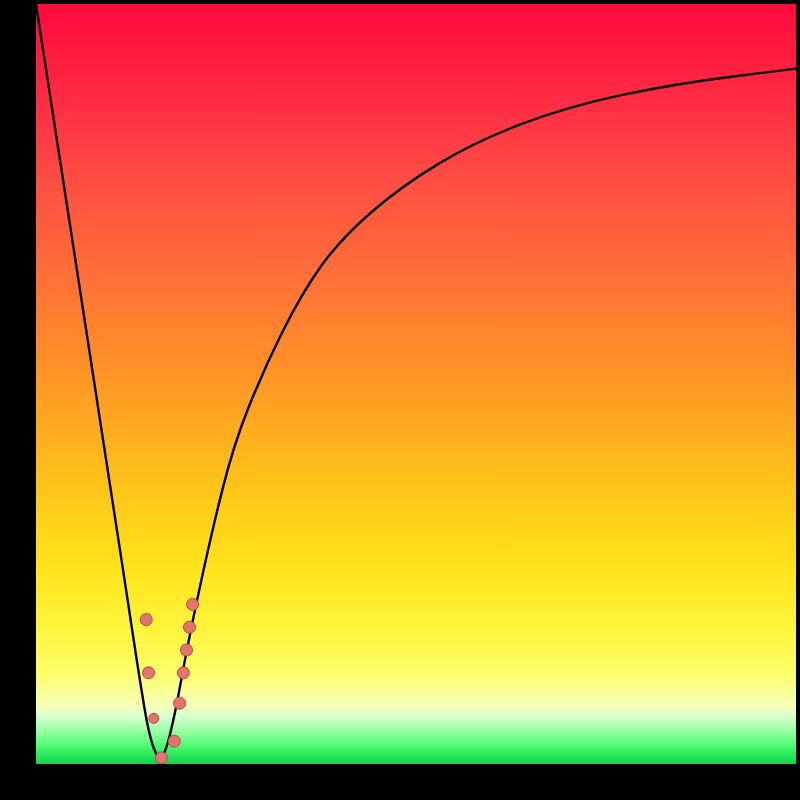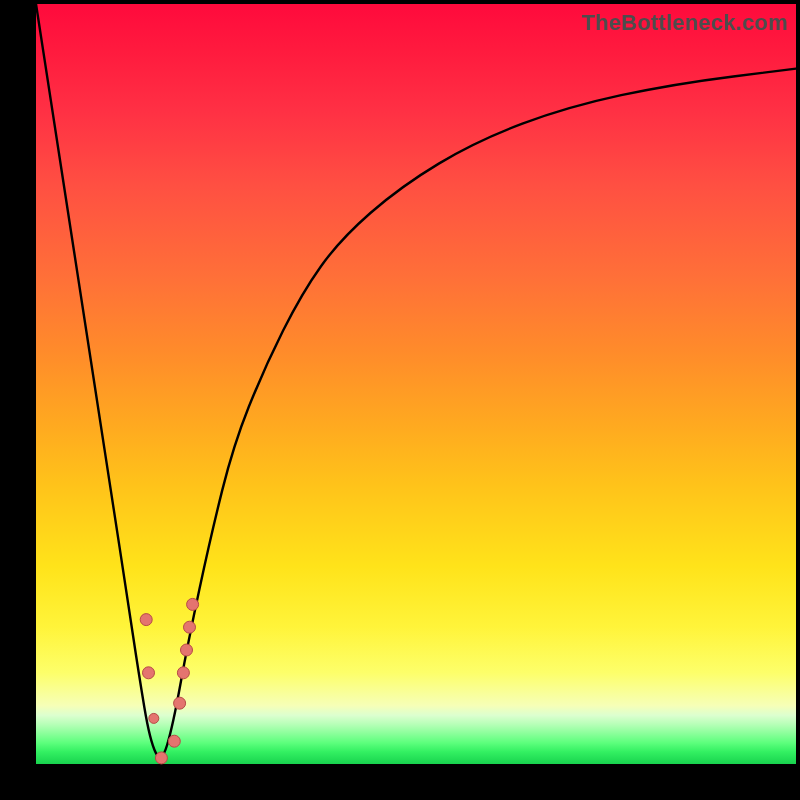--- a/index.html
+++ b/index.html
@@ -70,21 +70,20 @@
     fill: #e4746f;
     stroke: #b64b46;
     stroke-width: 1;
   }
 </style>
 </head>
 <body>
 
 <div class="frame">
   <div class="plot-area">
-    <div class="watermark">TheBottleneck.com</div>
     <svg class="curve" viewBox="0 0 760 760" preserveAspectRatio="none">
       <path id="curve-path" fill="none" stroke="#000" stroke-width="2.4" stroke-linecap="round" stroke-linejoin="round" d="M 0.0 0.0 Q 0.0 0.0 7.6 49.4 Q 15.2 98.8 22.8 148.2 Q 30.4 197.6 38.0 247.0 Q 45.6 296.4 53.2 345.8 Q 60.8 395.2 68.4 444.6 Q 76.0 494.0 83.6 543.4 Q 91.2 592.8 96.9 630.8 Q 102.6 668.8 108.3 703.0 Q 114.0 737.2 119.7 748.6 Q 125.4 760.0 131.1 741.0 Q 136.8 722.0 144.4 680.2 Q 152.0 638.4 163.4 585.2 Q 174.8 532.0 186.2 486.4 Q 197.6 440.8 212.8 402.8 Q 228.0 364.8 247.0 326.8 Q 266.0 288.8 285.0 262.2 Q 304.0 235.6 334.4 209.0 Q 364.8 182.4 402.8 159.6 Q 440.8 136.8 486.4 119.7 Q 532.0 102.6 585.2 91.2 Q 638.4 79.8 699.2 72.2 T 760.0 64.6"></path>
       <g id="markers">
           <circle cx="110.2" cy="615.6" r="6" class="marker"></circle>
           <circle cx="112.5" cy="668.8" r="6" class="marker"></circle>
           <circle cx="117.8" cy="714.4" r="5" class="marker"></circle>
           <circle cx="125.4" cy="753.9" r="6" class="marker"></circle>
           <circle cx="138.3" cy="737.2" r="6" class="marker"></circle>
           <circle cx="143.6" cy="699.2" r="6" class="marker"></circle>
           <circle cx="147.4" cy="668.8" r="6" class="marker"></circle>

